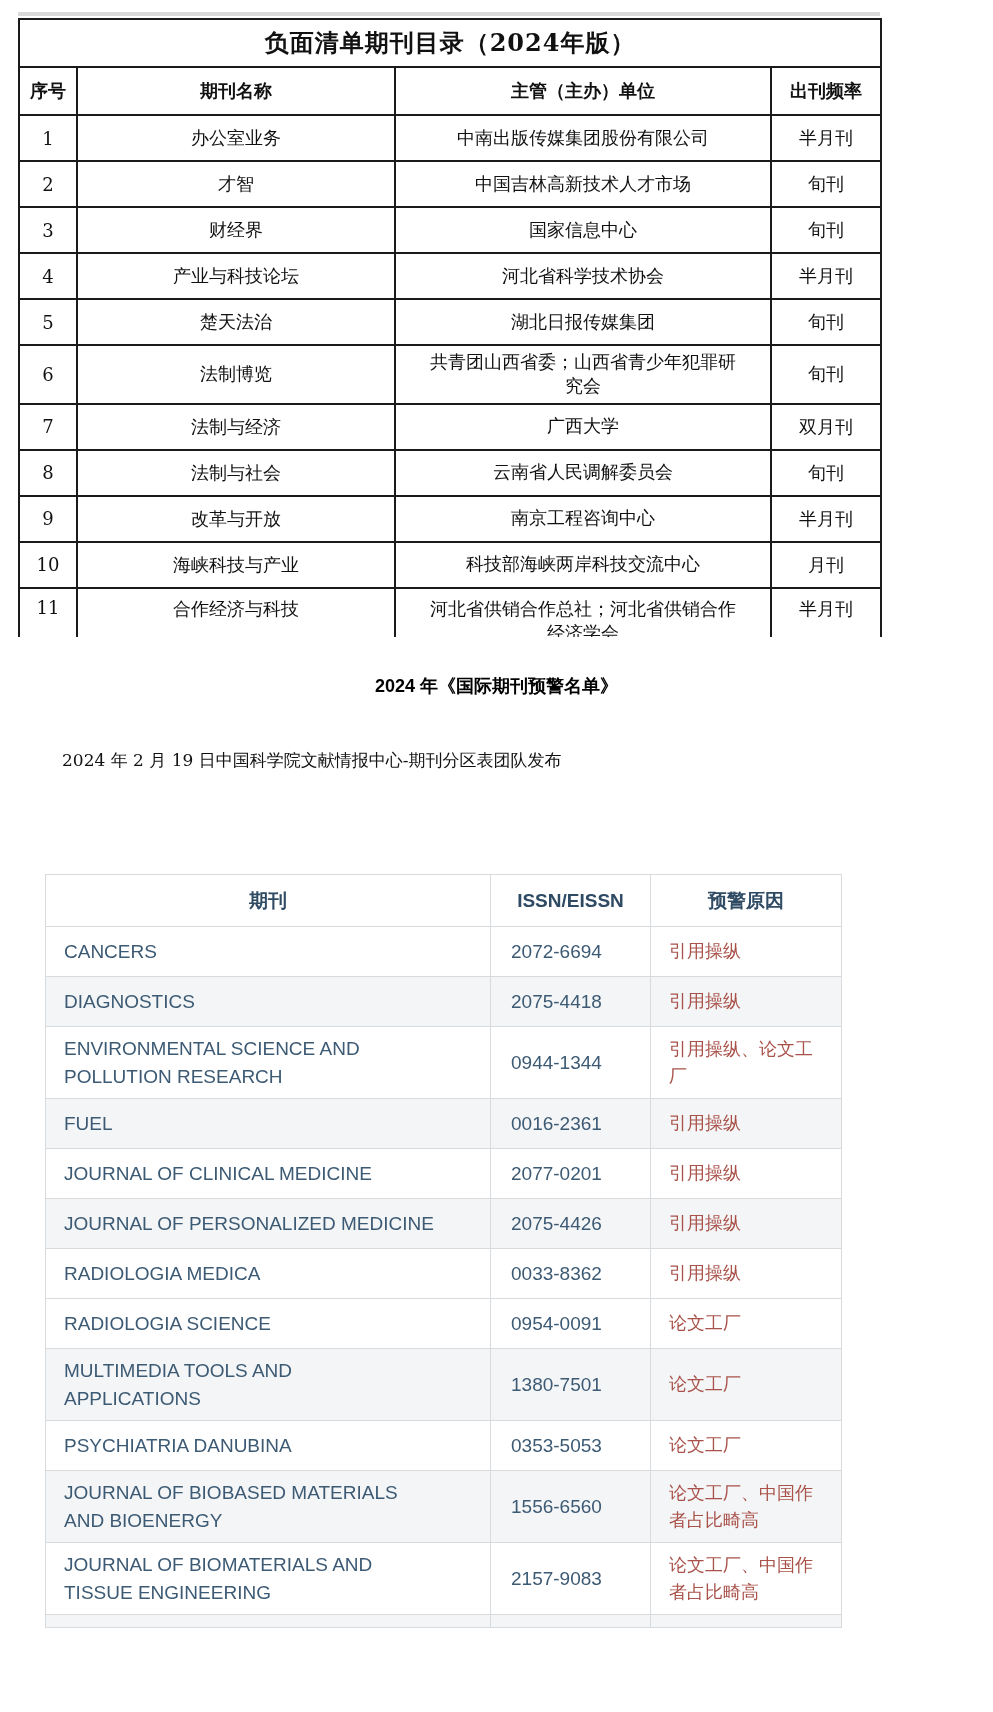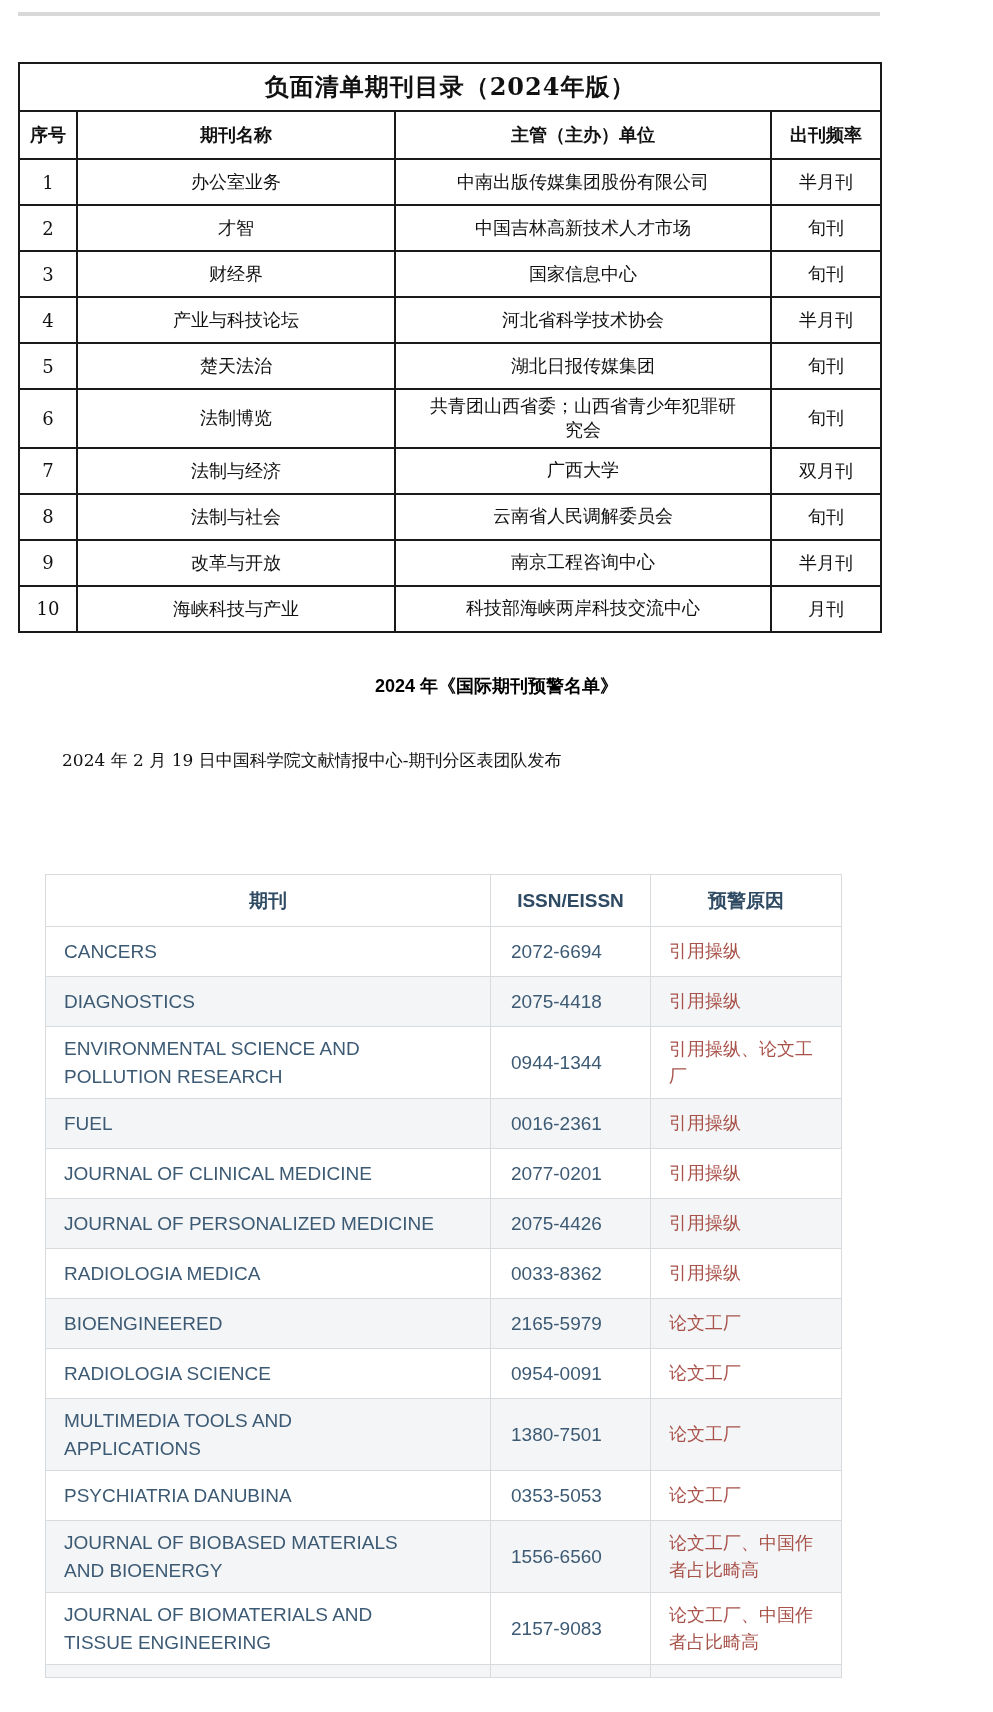--- a/index.html
+++ b/index.html
@@ -3,21 +3,21 @@
 <meta charset="utf-8">
 <style>
   html,body { margin:0; padding:0; background:#ffffff; }
   body { width:993px; font-family:"Liberation Sans", sans-serif; }
   .page { position:relative; width:993px; height:1712px; overflow:hidden; background:#ffffff; }
 
   
   .top-strip { position:absolute; left:18px; top:12px; width:862px; height:4px; background:#d9d9d9; }
 
   
-  .neg-clip { position:absolute; left:18px; top:18px; width:866px; height:619px; overflow:hidden;margin-top:44px; }
+  .neg-clip { position:absolute; left:18px; top:18px; width:866px; height:619px; overflow:hidden; }
   table.neg { border-collapse:collapse; width:862px; table-layout:fixed;
               font-family:"DejaVu Serif","Liberation Serif",serif; color:#111111; }
   .neg td, .neg th { border:2px solid #1a1a1a; text-align:center; vertical-align:middle;
                      padding:4px 6px; box-sizing:border-box; }
   .neg .title-cell { font-size:24px; font-weight:bold; height:48px; letter-spacing:1px; }
   .neg th { font-size:18px; height:48px; font-weight:bold; }
   .neg td { font-size:18px; }
   .neg tr.single td { height:46px; }
   .neg td.org-cell { white-space:pre-line; line-height:1.35; }
   .neg tr.vtop td { vertical-align:top; padding-top:8px; }
@@ -125,20 +125,27 @@
         <td>改革与开放</td>
         <td class="org-cell">南京工程咨询中心</td>
         <td>半月刊</td>
       </tr>
       <tr class="single">
         <td>10</td>
         <td>海峡科技与产业</td>
         <td class="org-cell">科技部海峡两岸科技交流中心</td>
         <td>月刊</td>
       </tr>
+      <tr class="vtop">
+        <td>11</td>
+        <td>合作经济与科技</td>
+        <td class="org-cell">河北省供销合作总社；河北省供销合作
+经济学会</td>
+        <td>半月刊</td>
+      </tr>
     </tbody>
       </table>
   </div>
 
   <div class="section-heading">2024 年《国际期刊预警名单》</div>
   <div class="publish-line">2024 年 2 月 19 日中国科学院文献情报中心-期刊分区表团队发布</div>
 
   <div class="warn-wrap">
     <table class="warn">
       <colgroup>
@@ -182,25 +189,20 @@
       <tr class="single alt">
         <td class="jname">JOURNAL OF PERSONALIZED MEDICINE</td>
         <td class="issn">2075-4426</td>
         <td class="reason">引用操纵</td>
       </tr>
       <tr class="single">
         <td class="jname">RADIOLOGIA MEDICA</td>
         <td class="issn">0033-8362</td>
         <td class="reason">引用操纵</td>
       </tr>
-      <tr class="single alt">
-        <td class="jname">BIOENGINEERED</td>
-        <td class="issn">2165-5979</td>
-        <td class="reason">论文工厂</td>
-      </tr>
       <tr class="single">
         <td class="jname">RADIOLOGIA SCIENCE</td>
         <td class="issn">0954-0091</td>
         <td class="reason">论文工厂</td>
       </tr>
       <tr class="alt">
         <td class="jname">MULTIMEDIA TOOLS AND
 APPLICATIONS</td>
         <td class="issn">1380-7501</td>
         <td class="reason">论文工厂</td>

